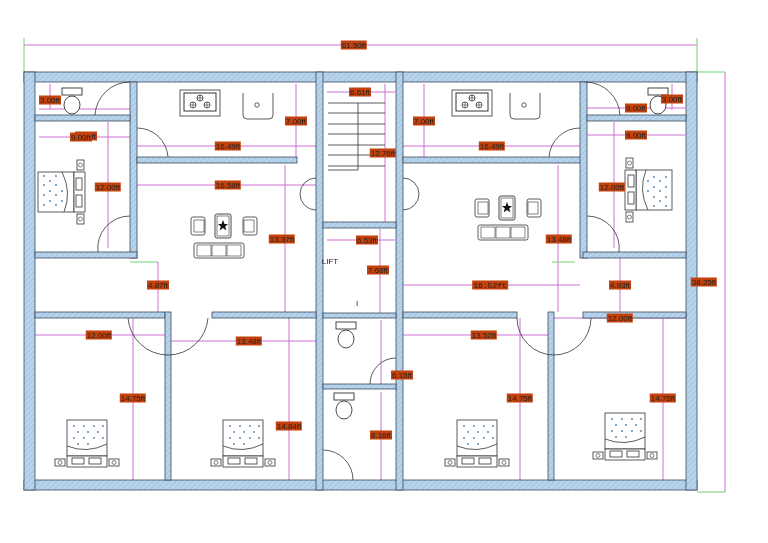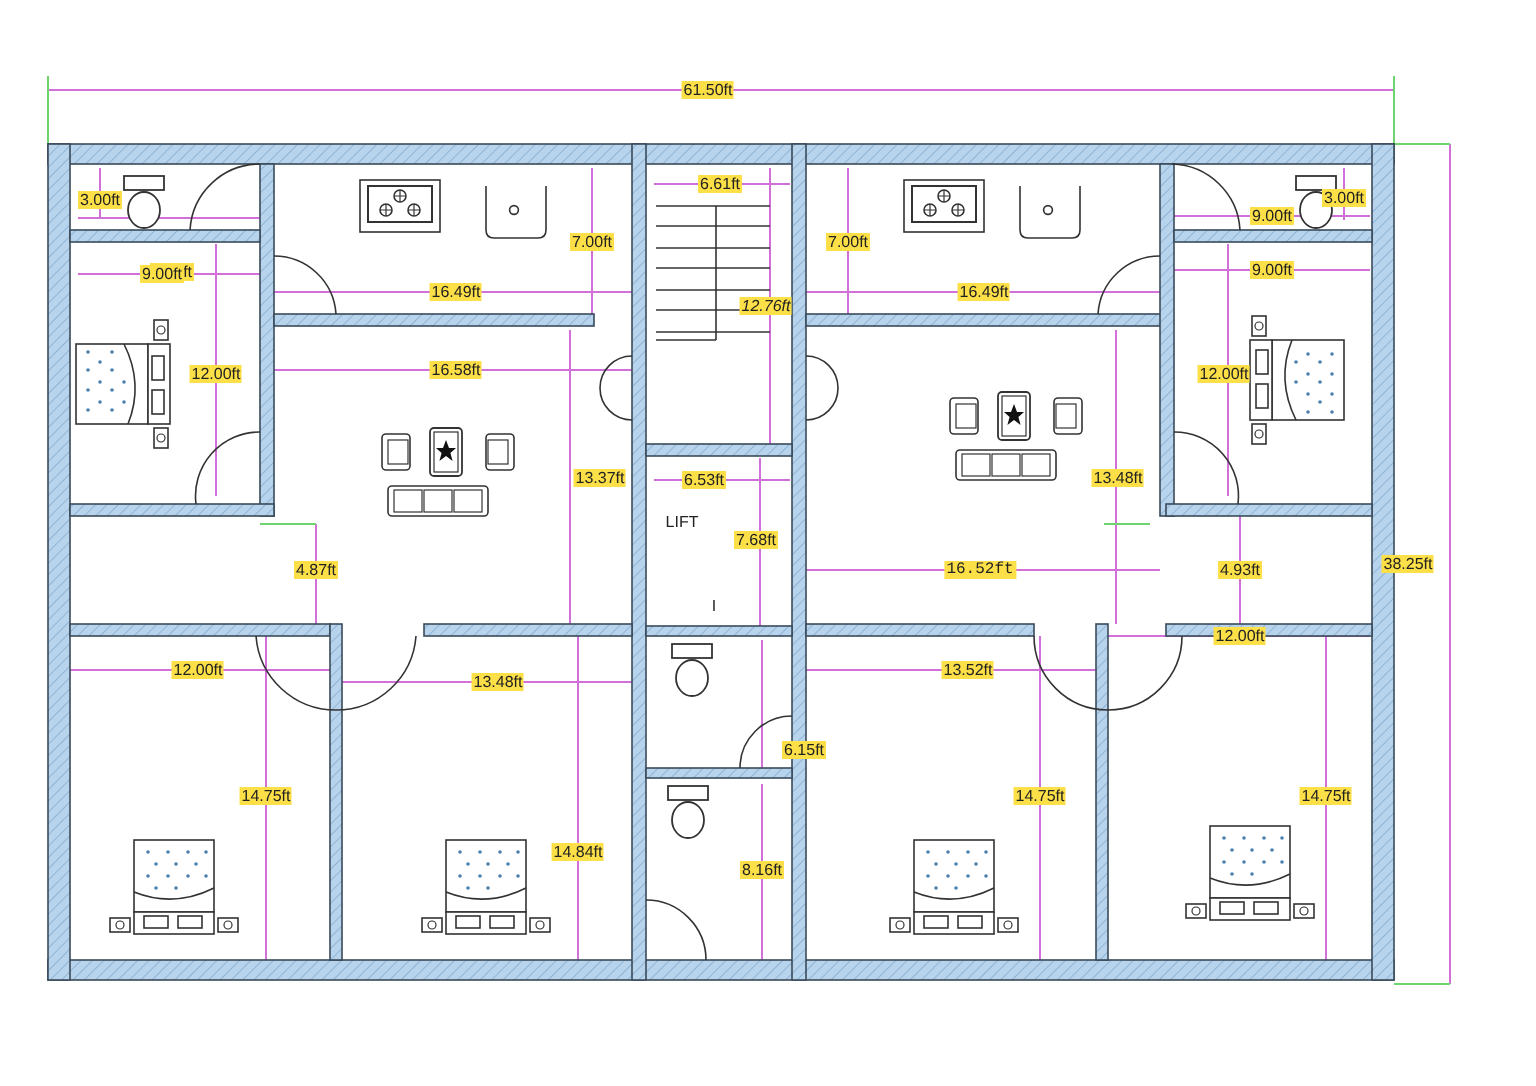--- a/index.html
+++ b/index.html
@@ -1,18 +1,18 @@
 <!DOCTYPE html>
 <html><head>
 <meta charset="utf-8">
 <style>
   html,body{margin:0;padding:0;background:#ffffff;}
   body{width:768px;height:543px;overflow:hidden;position:relative;font-family:"Liberation Sans",sans-serif;}
   #plan{position:absolute;left:0;top:0;width:768px;height:543px;}
-  .lbl{position:absolute;font-size:8px;color:#222;background:#fde047;padding:0 1px;line-height:9px;white-space:nowrap;transform:translate(-50%,-50%);font-family:"Liberation Sans",sans-serif;}
+  .lbl{position:absolute;font-size:8px;color:#222;background:#c2410c;padding:0 1px;line-height:9px;white-space:nowrap;transform:translate(-50%,-50%);font-family:"Liberation Sans",sans-serif;}
   .lbl.nobg{background:transparent;}
 </style>
 </head>
 <body>
 
 <svg id="plan" viewBox="0 0 768 543" xmlns="http://www.w3.org/2000/svg">
   <defs>
     <pattern id="hatch" patternUnits="userSpaceOnUse" width="4" height="4" patternTransform="rotate(45)">
       <rect width="4" height="4" fill="#b8d4ec"></rect>
       <line x1="0" y1="0" x2="0" y2="4" stroke="#8fb4d6" stroke-width="1"></line>
@@ -202,26 +202,26 @@
 <div id="labels">
     <span class="lbl" style="left: 354px; top: 45px;">61.50ft</span>
     <span class="lbl" style="left: 704px; top: 282px;">38.25ft</span>
     <span class="lbl" style="left: 50px; top: 100px;">3.00ft</span>
     <span class="lbl" style="left: 86px; top: 110px; margin-top: 26px;">5.91ft</span>
     <span class="lbl" style="left: 81px; top: 137px;">9.00ft</span>
     <span class="lbl" style="left: 108px; top: 187px;">12.00ft</span>
     <span class="lbl" style="left: 228px; top: 146px;">16.49ft</span>
     <span class="lbl" style="left: 296px; top: 121px;">7.00ft</span>
     <span class="lbl" style="left: 228px; top: 185px;">16.58ft</span>
-    <span class="lbl" style="left: 300px; top: 239px;">13.37ft</span>
+    <span class="lbl" style="left: 282px; top: 239px;">13.37ft</span>
     <span class="lbl" style="left: 158px; top: 285px;">4.87ft</span>
     <span class="lbl" style="left: 360px; top: 92px;">6.61ft</span>
-    <span class="lbl" style="left: 383px; top: 153px; font-style: italic;">12.76ft</span>
-    <span class="lbl" style="left: 352px; top: 240px;">6.53ft</span>
-    <span class="lbl nobg" style="left: 341px; top: 261px;">LIFT</span>
+    <span class="lbl" style="left: 383px; top: 153px;">12.76ft</span>
+    <span class="lbl" style="left: 367px; top: 240px;">6.53ft</span>
+    <span class="lbl nobg" style="left: 330px; top: 261px;">LIFT</span>
     <span class="lbl" style="left: 378px; top: 270px;">7.68ft</span>
     <span class="lbl nobg" style="left: 357px; top: 303px;">I</span>
     <span class="lbl" style="left: 402px; top: 352px; margin-top: 23px;">6.15ft</span>
     <span class="lbl" style="left: 381px; top: 435px;">8.16ft</span>
     <span class="lbl" style="left: 424px; top: 121px;">7.00ft</span>
     <span class="lbl" style="left: 492px; top: 146px;">16.49ft</span>
     <span class="lbl" style="left: 636px; top: 108px;">9.00ft</span>
     <span class="lbl" style="left: 672px; top: 99px;">3.00ft</span>
     <span class="lbl" style="left: 636px; top: 135px;">9.00ft</span>
     <span class="lbl" style="left: 612px; top: 187px;">12.00ft</span>

